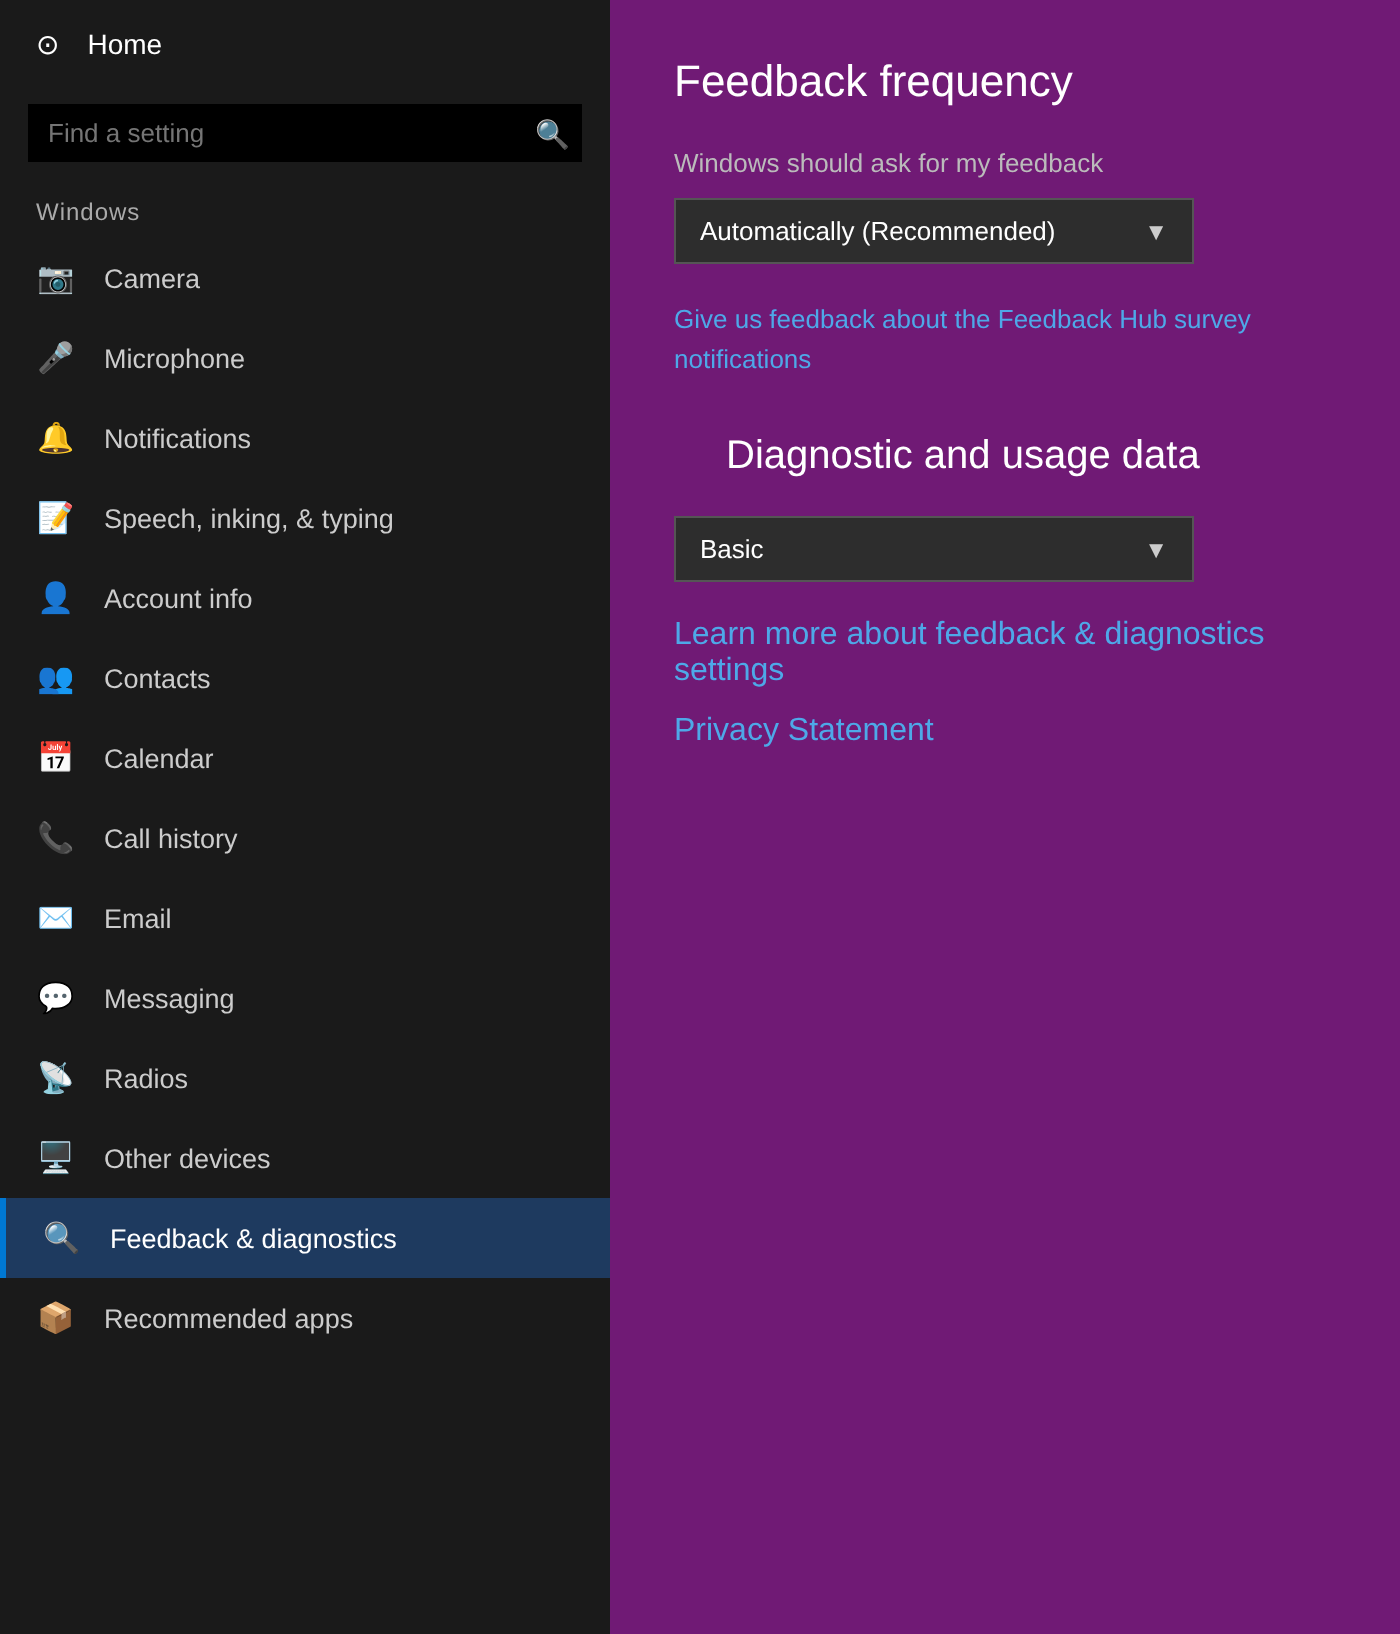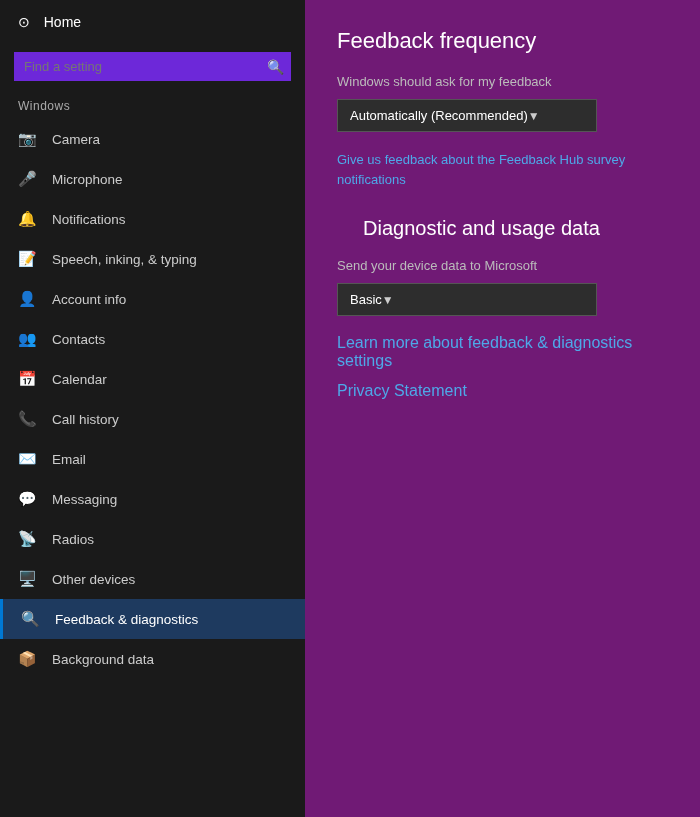--- a/index.html
+++ b/index.html
@@ -38,21 +38,21 @@
       gap: 14px;
       color: #fff;
     }
 
     .search-container {
       padding: 8px 14px;
       position: relative;
     }
     .search-input {
       width: 100%;
-      background: #6d28d9;
+      background: #000000;
       border: none;
       color: #aaa;
       padding: 7px 34px 7px 10px;
       font-size: 13px;
       outline: none;
     }
     .search-icon-btn {
       position: absolute;
       right: 20px;
       top: 50%;
@@ -115,20 +115,21 @@
 
     .dropdown {
       width: 260px;
       background: #2d2d2d;
       border: 1px solid #555;
       color: #fff;
       padding: 8px 12px;
       font-size: 13px;
       display: flex;
       align-items: center;
+      justify-content: space-between;
       cursor: pointer;
       margin-bottom: 18px;
     }
     .dropdown .chevron { color: #ccc; font-size: 12px; }
 
     .feedback-link {
       color: #4ea8e8;
       font-size: 13px;
       cursor: pointer;
       text-decoration: none;
@@ -229,42 +230,41 @@
   <div class="nav-item">
     <span class="icon">🖥️</span>
     <span>Other devices</span>
   </div>
   <div class="nav-item active">
     <span class="icon">🔍</span>
     <span>Feedback &amp; diagnostics</span>
   </div>
   <div class="nav-item">
     <span class="icon">📦</span>
-    <span>Background data</span>
+    <span>Recommended apps</span>
   </div>
 </div>
 
 <div class="main">
 
   <h1 class="section-title">Feedback frequency</h1>
 
   <p class="subsection-label">Windows should ask for my feedback</p>
 
   <div class="dropdown">
     <span>Automatically (Recommended)</span>
     <span class="chevron">▼</span>
   </div>
 
   <a class="feedback-link">Give us feedback about the Feedback Hub survey notifications</a>
 
   <div class="divider-space"></div>
 
   <h2 class="diagnostic-title">Diagnostic and usage data</h2>
 
-  <p class="subsection-label">Send your device data to Microsoft</p>
 
   <div class="dropdown">
     <span>Basic</span>
     <span class="chevron">▼</span>
   </div>
 
 
   <a class="link-item">Learn more about feedback &amp; diagnostics settings</a>
   <a class="link-item">Privacy Statement</a>
 </div>

